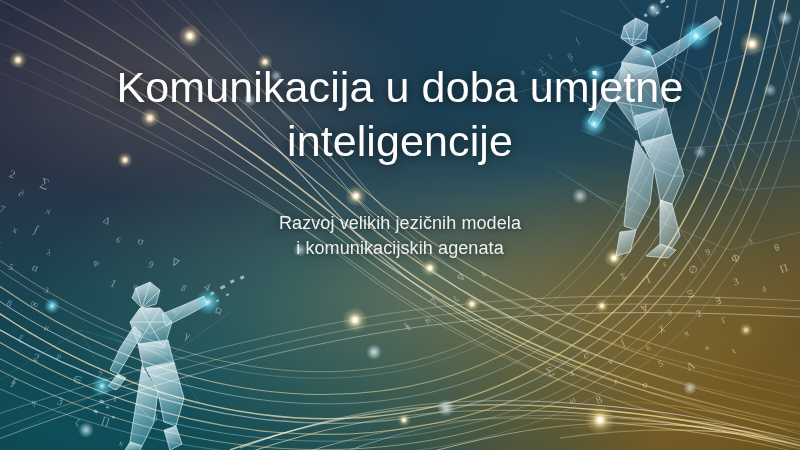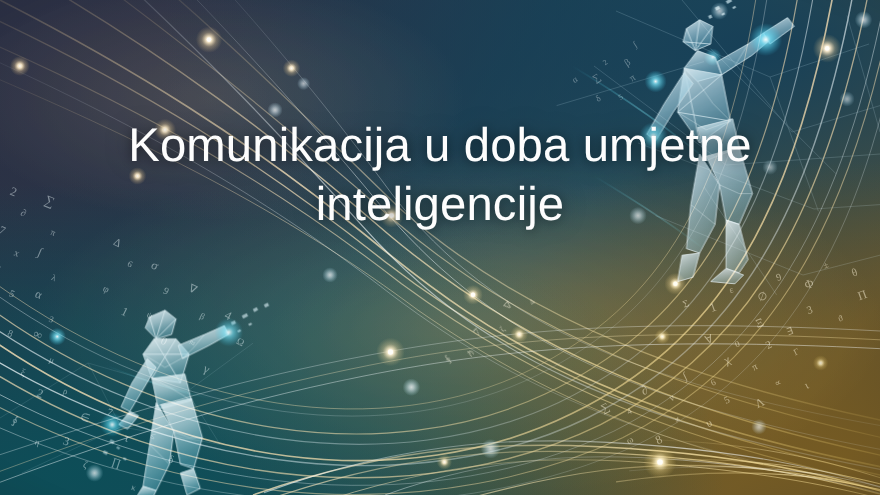--- a/index.html
+++ b/index.html
@@ -71,21 +71,21 @@
     position: absolute;
     inset: 0;
     display: flex;
     flex-direction: column;
     align-items: center;
   }
 
   #title {
     margin: 0;
     width: 620px;
-    padding-top: 105px;
+    padding-top: 60px;
     text-align: center;
     color: #fdfdfd;
     font-family: "Liberation Sans", sans-serif;
     font-weight: 300;
     font-size: 43px;
     line-height: 54px;
     letter-spacing: .1px;
     text-shadow: 0 1px 10px rgba(0,0,0,0.45), 0 0 26px rgba(0,0,0,0.3);
     white-space: pre-line;
   }
@@ -502,15 +502,17 @@
     </g>
     <circle cx="116" cy="28" r="13" fill="url(#handGlowL)"></circle>
     <circle cx="10" cy="112" r="11" fill="url(#handGlowL)"></circle>
   </svg>
 
   <div class="bg-layer" id="bg-vignette"></div>
 
   <div id="text-block">
     <h1 id="title">Komunikacija u doba umjetne
 inteligencije</h1>
+    <p id="subtitle">Razvoj velikih jezičnih modela
+i komunikacijskih agenata</p>
   </div>
 
 </div>
 
 </body></html>

